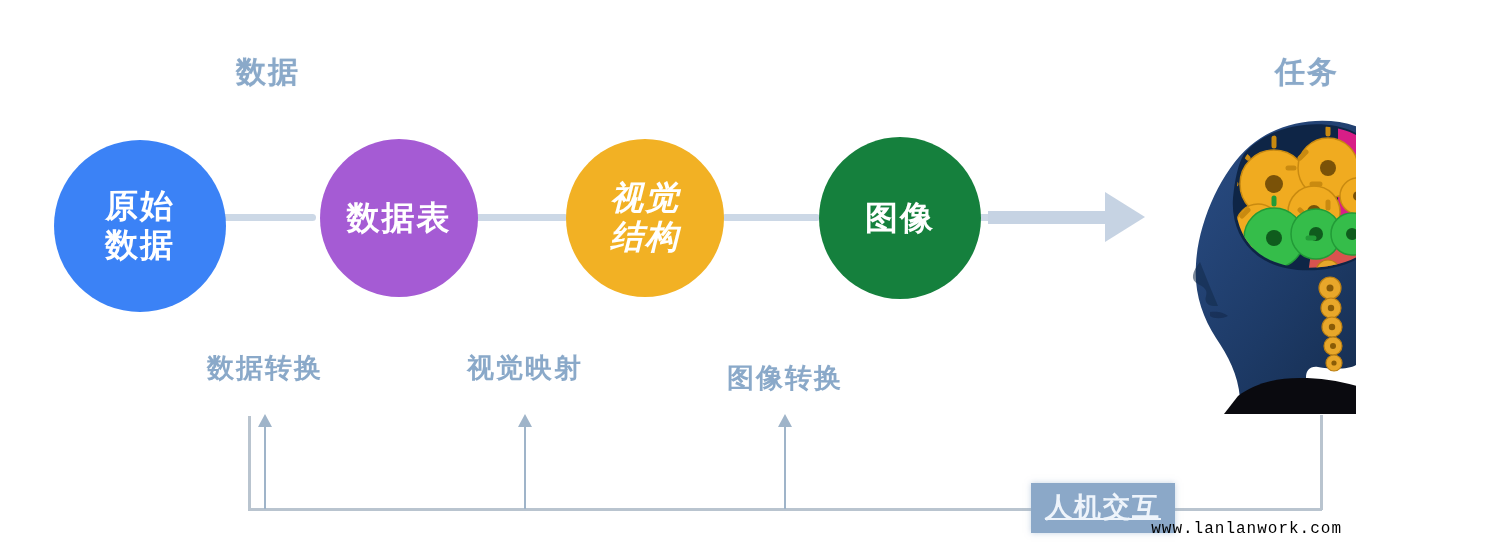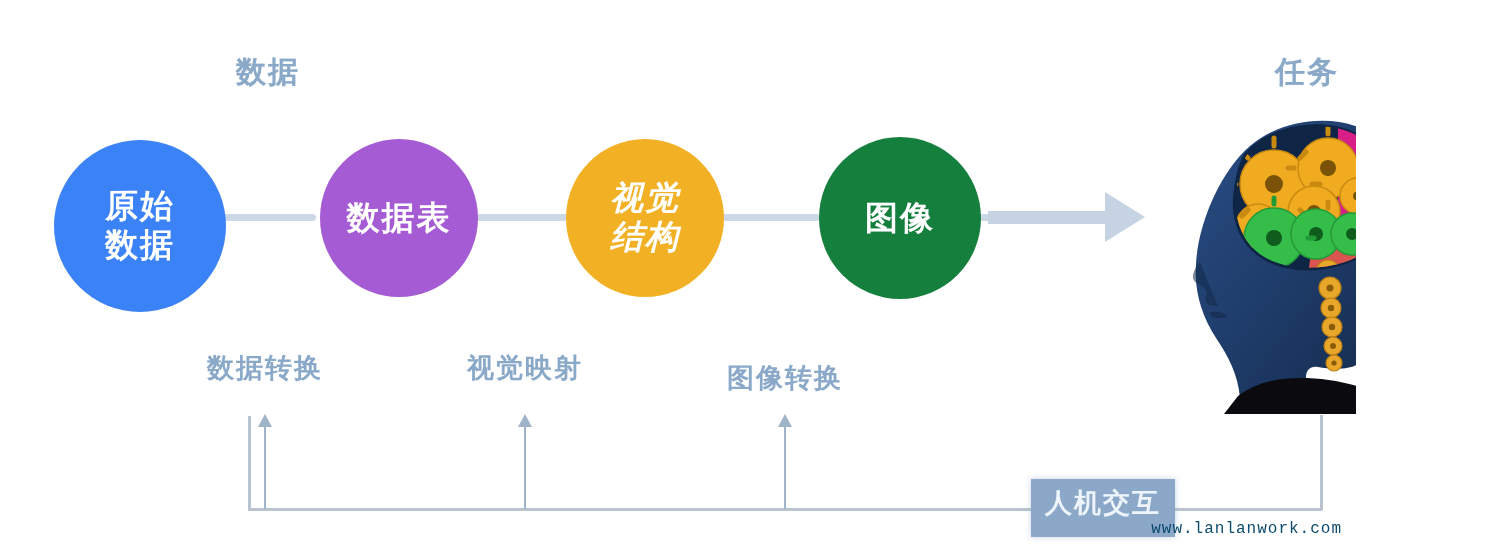--- a/index.html
+++ b/index.html
@@ -107,35 +107,36 @@
     transform: translateX(-50%);
   }
 
   .hci-box {
     position: absolute;
     background: #8ba8c8;
     color: #eef4fb;
     font-size: 27px;
     font-weight: bold;
     letter-spacing: 2px;
-    padding: 6px 14px 16px 14px;
+    padding: 6px 14px 8px 14px;
     display: flex;
     align-items: center;
     justify-content: center;
     white-space: nowrap;
     transform: translate(-50%, -50%);
     box-shadow: 0 0 6px rgba(139,168,200,.5);
+    text-decoration: underline;
   }
 
   
   .watermark {
     position: absolute;
     right: 14px;
     bottom: 6px;
-    color: #0c4a6e;
+    color: #000000;
     font-family: "Liberation Mono", "DejaVu Sans Mono", monospace;
     font-size: 16px;
     letter-spacing: 1px;
     white-space: nowrap;
   }
 </style>
 </head>
 <body>
 
 <div id="canvas">

